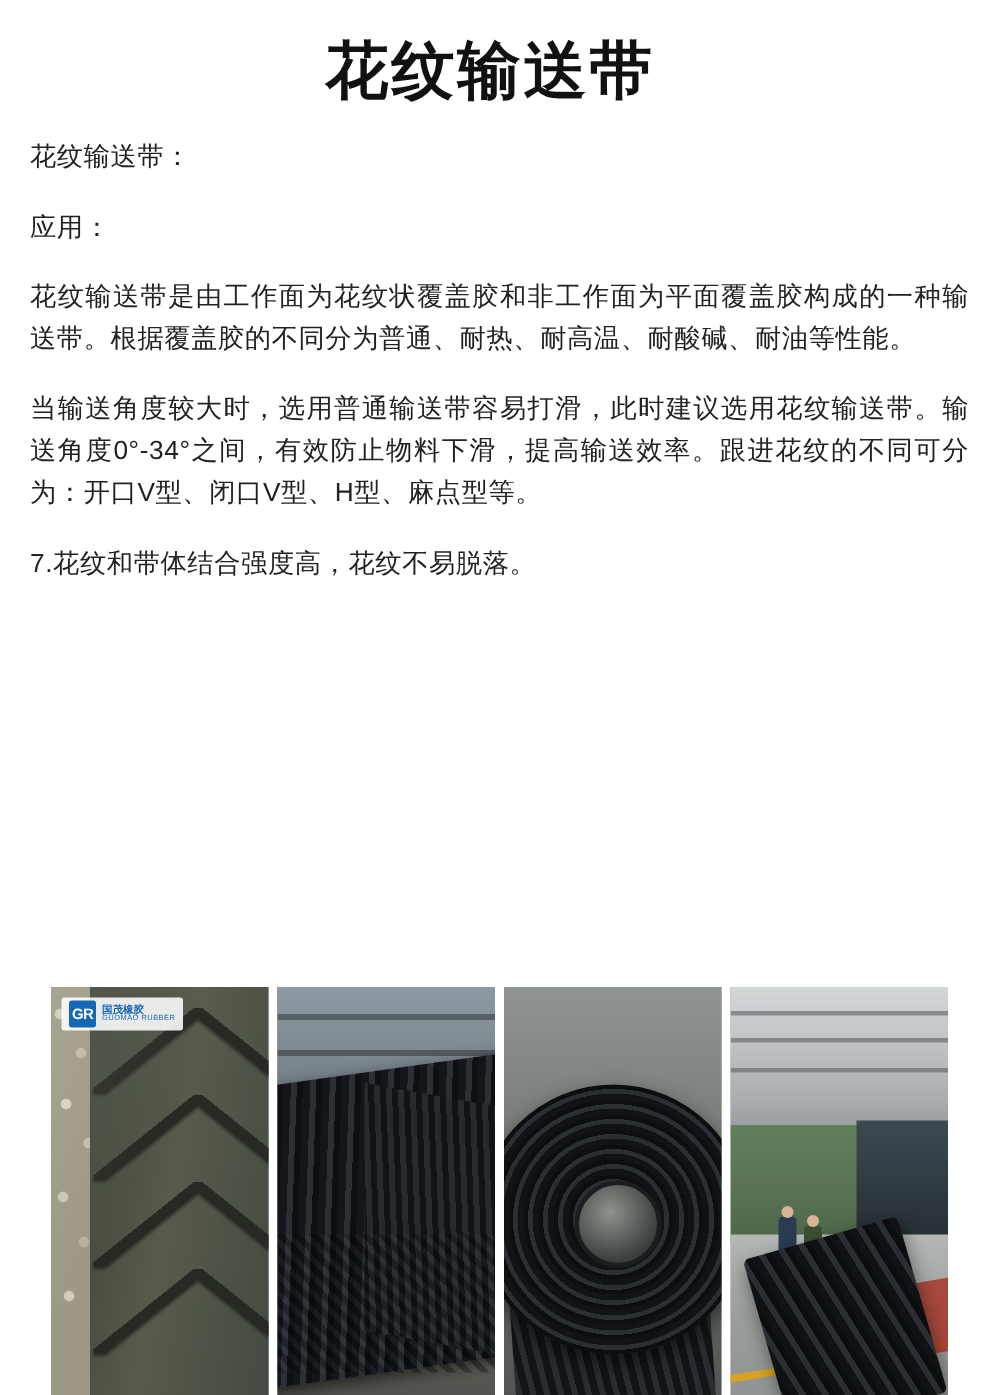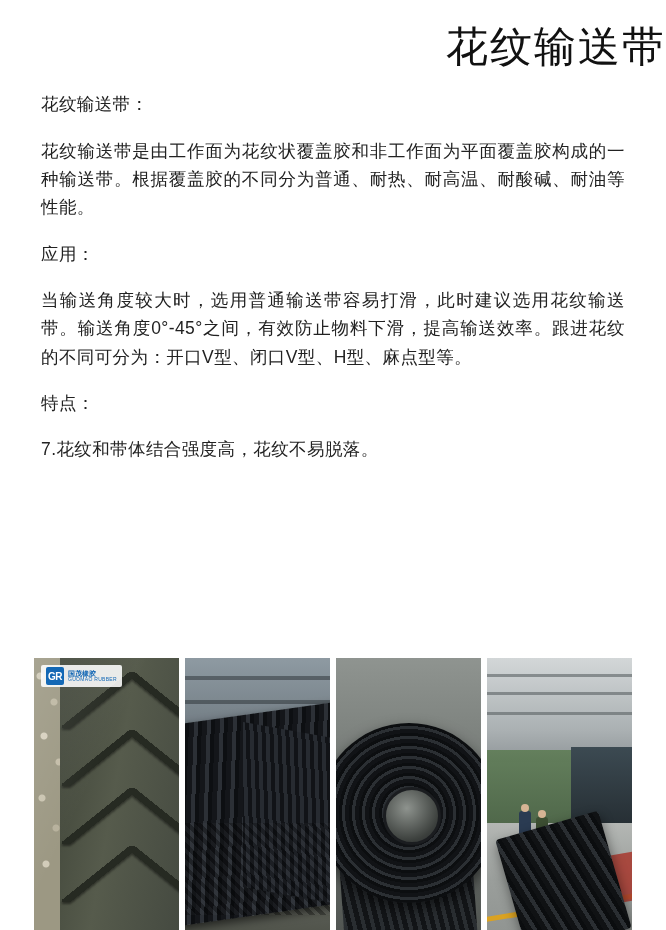--- a/index.html
+++ b/index.html
@@ -15,30 +15,30 @@
     overflow: hidden;
   }
   .page {
     width: 666px;
     height: 930px;
     position: relative;
     background: #ffffff;
     box-sizing: border-box;
   }
   .title {
-    text-align: right;
+    text-align: center;
     font-size: 42px;
-    font-weight: 400;
+    font-weight: 700;
     letter-spacing: 2px;
-    margin: 22px 0 18px 0;
+    margin: 22px 12px 18px 0;
     color: #111111;
     line-height: 1.2;
   }
   .body-text {
-    padding: 0 41px;
+    padding: 0 20px;
   }
   .para {
     font-size: 17.5px;
     line-height: 1.62;
     color: #222222;
     margin: 0 0 18px 0;
     letter-spacing: 0.4px;
     text-align: justify;
   }
   .para.tight {
@@ -295,24 +295,23 @@
 </style>
 </head>
 <body>
 
 <div class="page">
 
   <h1 class="title">花纹输送带</h1>
 
   <div class="body-text">
     <p class="para">花纹输送带：</p>
+    <p class="para">应用：</p>
     <p class="para">花纹输送带是由工作面为花纹状覆盖胶和非工作面为平面覆盖胶构成的一种输送带。根据覆盖胶的不同分为普通、耐热、耐高温、耐酸碱、耐油等性能。</p>
-    <p class="para">应用：</p>
-    <p class="para">当输送角度较大时，选用普通输送带容易打滑，此时建议选用花纹输送带。输送角度0°-45°之间，有效防止物料下滑，提高输送效率。跟进花纹的不同可分为：开口V型、闭口V型、H型、麻点型等。</p>
-    <p class="para">特点：</p>
+    <p class="para">当输送角度较大时，选用普通输送带容易打滑，此时建议选用花纹输送带。输送角度0°-34°之间，有效防止物料下滑，提高输送效率。跟进花纹的不同可分为：开口V型、闭口V型、H型、麻点型等。</p>
     <p class="para tight">7.花纹和带体结合强度高，花纹不易脱落。</p>
   </div>
 
   <div class="gallery">
 
     <div class="photo p1">
       <div class="gravel"></div>
       <div class="belt">
         <div class="v" style="top:14px;"></div>
         <div class="v" style="top:72px;"></div>

